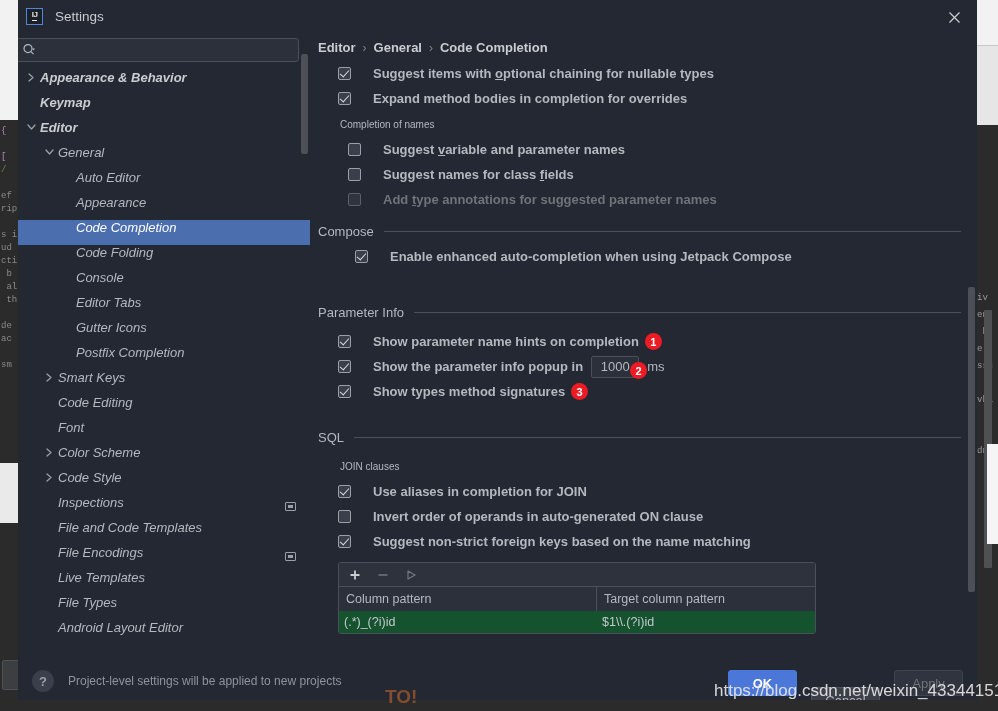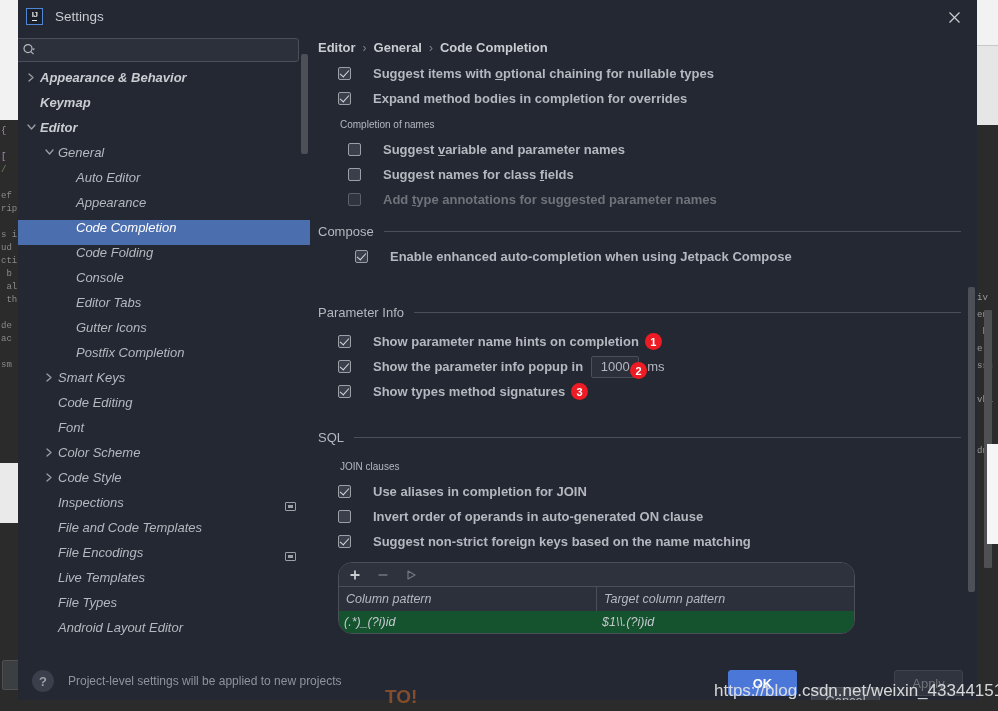--- a/index.html
+++ b/index.html
@@ -278,25 +278,24 @@
     font-family: "Liberation Sans", sans-serif;
     margin-left: 6px;
     position: relative; z-index: 5;
   }
   .badge.b2 { position: absolute; left: 312px; top: 8px; margin: 0; }
 
   
   #table-widget {
     margin-top: 8px;
     margin-left: 20px;
-    width: 517px;
+    width: 478px;
     border: 1px solid #4a4f58;
-    border-radius: 14px;
+    border-radius: 3px;
     overflow: hidden;
-    font-style: italic;
   }
   #table-toolbar {
     height: 24px;
     background: #2e323c;
     display: flex; align-items: center;
     padding-left: 9px;
     gap: 14px;
     border-bottom: 1px solid #4a4f58;
   }
   .tb-btn { width: 14px; height: 14px; display: flex; align-items: center; justify-content: center; cursor: pointer; }

